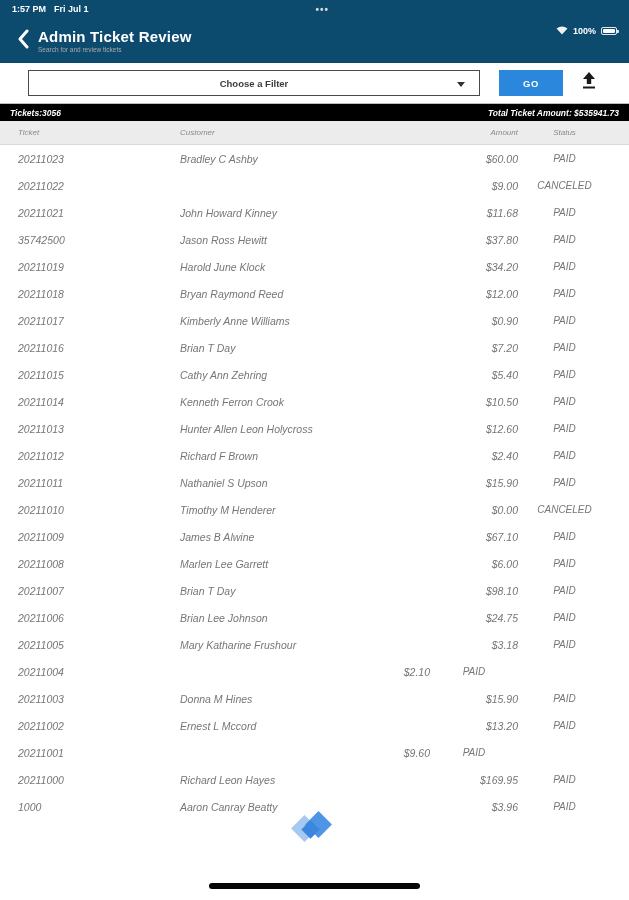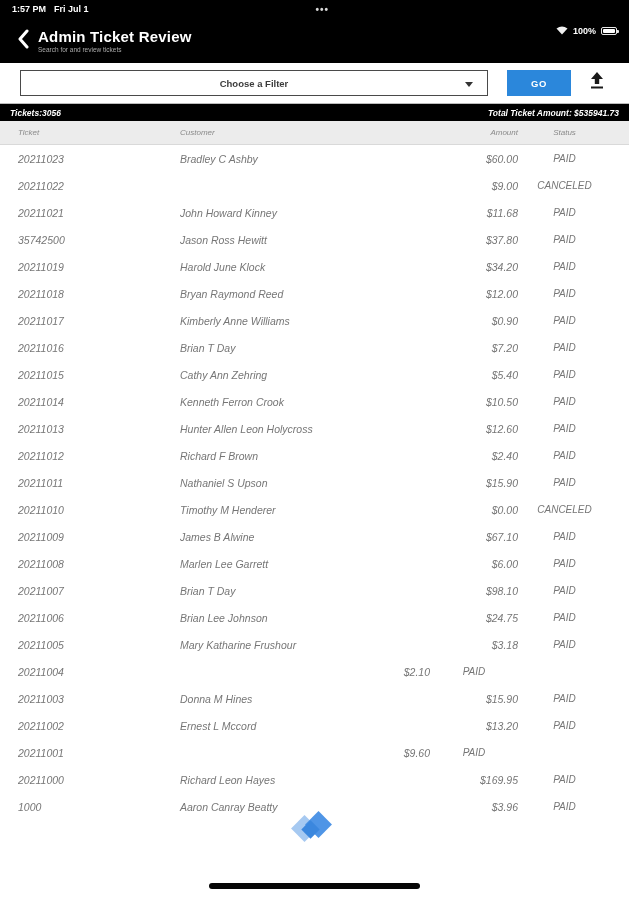--- a/index.html
+++ b/index.html
@@ -5,41 +5,41 @@
   * { margin:0; padding:0; box-sizing:border-box; }
   html,body { width:629px; height:900px; }
   body {
     font-family:"Liberation Sans", sans-serif;
     background:#ffffff;
     width:629px; height:900px;
     position:relative;
     overflow:hidden;
   }
   
-  .top-chrome { background:#000000; color:#fff; }
+  .top-chrome { background:#0c4a6e; color:#fff; }
   .status-bar {
     height:18px; display:flex; align-items:center;
     padding:0 12px; font-size:9px; font-weight:bold;
   }
   .status-left { display:flex; gap:8px; }
   .status-center { flex:1; text-align:center; color:#d9d9d9; font-size:10px; letter-spacing:1px; }
   .status-right { display:flex; align-items:center; gap:5px;margin-top:43px; }
   .wifi-icon svg { display:block; }
   .battery { width:16px; height:8px; border:1px solid #e8e8e8; border-radius:2px; position:relative; }
   .battery::after { content:""; position:absolute; right:-3px; top:2px; width:2px; height:3px; background:#e8e8e8; border-radius:0 1px 1px 0; }
   .battery-fill { position:absolute; left:1px; top:1px; bottom:1px; width:12px; background:#ffffff; border-radius:1px; }
   .app-header { height:45px; display:flex; align-items:center; padding:0 10px; }
   .back-btn { width:26px; height:30px; display:flex; align-items:center; justify-content:center; cursor:pointer; }
   .header-text { margin-left:2px; }
   .header-title { font-size:15px; font-weight:bold; color:#ffffff; letter-spacing:.2px; }
   .header-subtitle { font-size:6.5px; color:#aaaaaa; margin-top:1px; }
   
   .filter-bar {
     height:41px; background:#ffffff; display:flex; align-items:center;
-    padding:0 20px; border-bottom:1px solid #bcbcbc;
+    padding:0 28px; border-bottom:1px solid #bcbcbc;
   }
   .filter-select {
     flex:1; height:26px; border:1px solid #4a4a4a; background:#fff;
     position:relative; display:flex; align-items:center; justify-content:center;
     cursor:pointer;
   }
   .filter-select-label { font-size:9.5px; font-weight:bold; color:#3c3c3c; }
   .caret-down {
     position:absolute; right:14px; top:11px;
     width:0; height:0; border-left:4px solid transparent;

